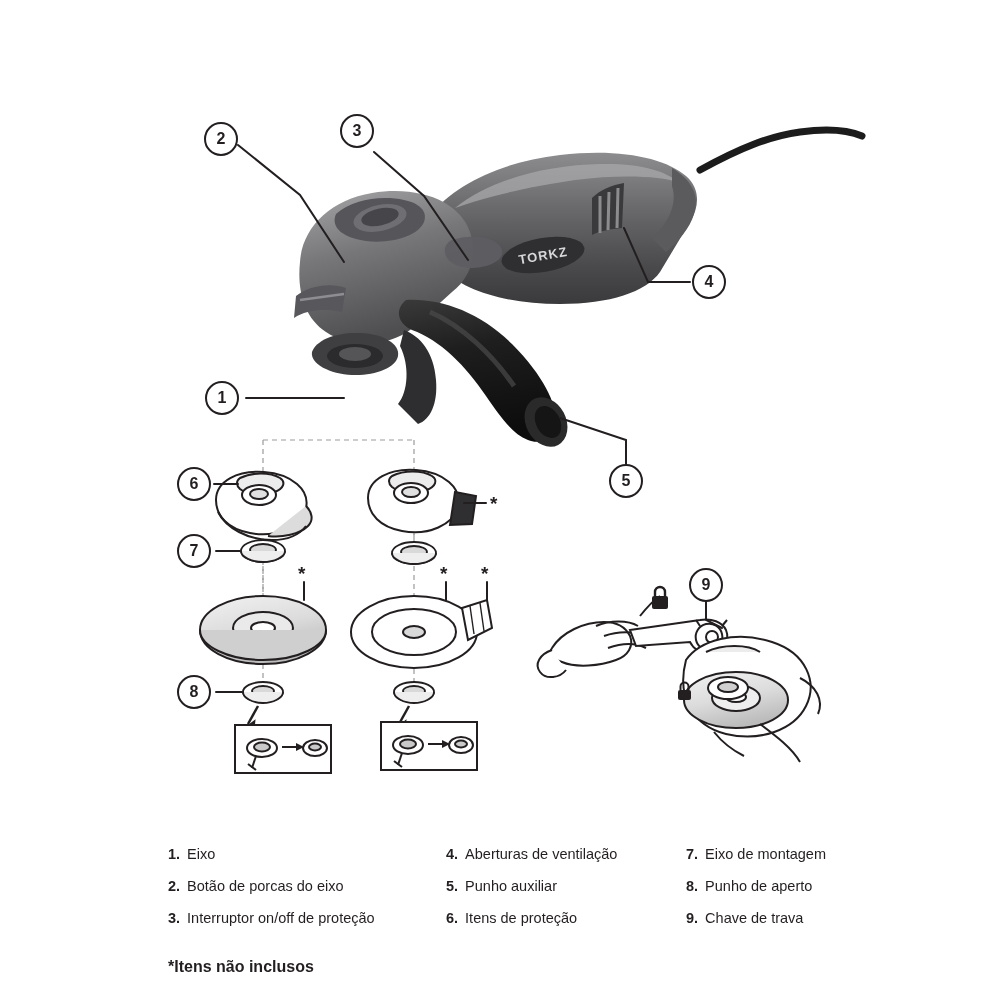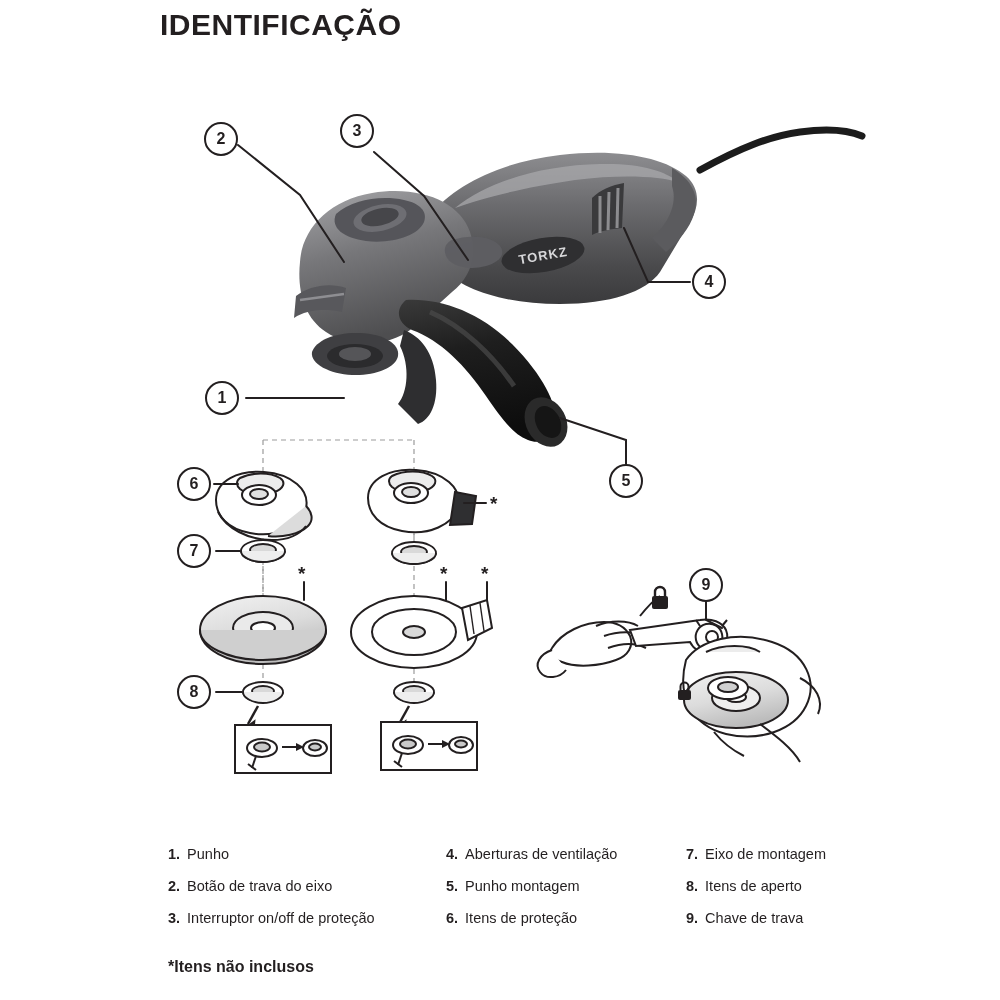--- a/index.html
+++ b/index.html
@@ -95,21 +95,20 @@
     font-weight: bold;
     color: #231f20;
     line-height: 1;
   }
 </style>
 </head>
 <body>
 
 <div class="page">
 
-  <div class="title">IDENTIFICAÇÃO</div>
 
   <svg class="overlay" viewBox="0 0 1000 1000">
     <defs>
       <linearGradient id="bodyGrad" x1="0" y1="0" x2="0" y2="1">
         <stop offset="0%" stop-color="#8d8d90"></stop>
         <stop offset="35%" stop-color="#6b6b6e"></stop>
         <stop offset="75%" stop-color="#4a4a4c"></stop>
         <stop offset="100%" stop-color="#3a3a3c"></stop>
       </linearGradient>
       <linearGradient id="headGrad" x1="0" y1="0" x2="0.3" y2="1">
@@ -400,42 +399,42 @@
   <div class="bubble" style="left:689px; top:568px;">9</div>
 
   <div class="ast" style="left:490px; top:494px;">*</div>
   <div class="ast" style="left:298px; top:564px;">*</div>
   <div class="ast" style="left:440px; top:564px;">*</div>
   <div class="ast" style="left:481px; top:564px;">*</div>
 
   <div class="legend">
     <div class="item">
       <span class="num">1.</span>
-      <span class="txt">Punho</span>
+      <span class="txt">Eixo</span>
     </div>
     <div class="item">
       <span class="num">4.</span>
       <span class="txt">Aberturas de ventilação</span>
     </div>
     <div class="item">
       <span class="num">7.</span>
       <span class="txt">Eixo de montagem</span>
     </div>
 
     <div class="item">
       <span class="num">2.</span>
-      <span class="txt">Botão de trava do eixo</span>
+      <span class="txt">Botão de porcas do eixo</span>
     </div>
     <div class="item">
       <span class="num">5.</span>
-      <span class="txt">Punho montagem</span>
+      <span class="txt">Punho auxiliar</span>
     </div>
     <div class="item">
       <span class="num">8.</span>
-      <span class="txt">Itens de aperto</span>
+      <span class="txt">Punho de aperto</span>
     </div>
 
     <div class="item">
       <span class="num">3.</span>
       <span class="txt">Interruptor on/off de proteção</span>
     </div>
     <div class="item">
       <span class="num">6.</span>
       <span class="txt">Itens de proteção</span>
     </div>

